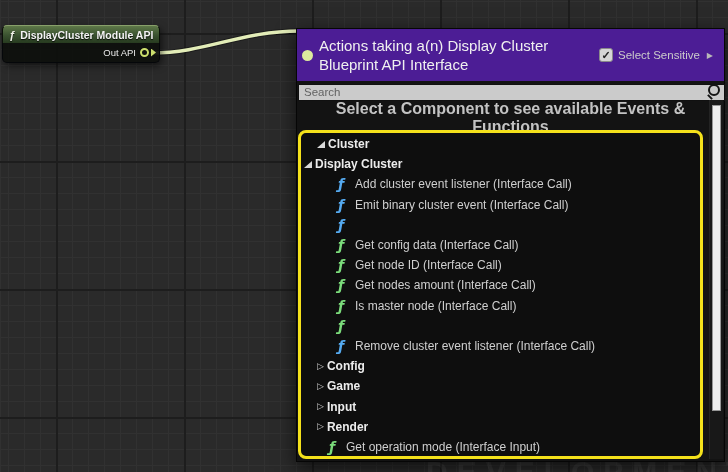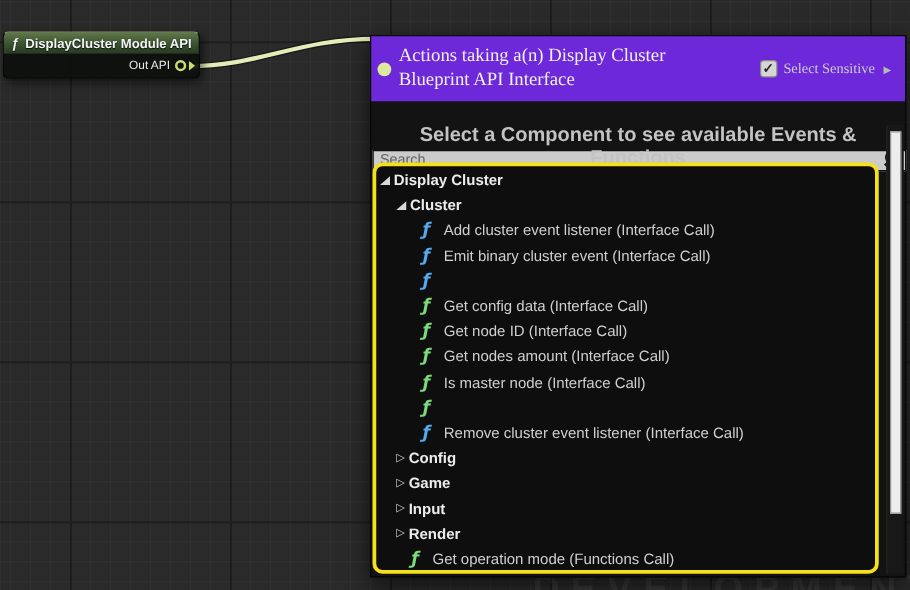--- a/index.html
+++ b/index.html
@@ -73,22 +73,21 @@
   }
 
   
   .context-menu {
     position: absolute; left: 296px; top: 28px; width: 429px; height: 434px;
     background: #131313; border: 1px solid #060606; z-index: 4;
     box-shadow: 0 6px 18px rgba(0,0,0,0.65);
   }
   .menu-header {
     position: absolute; left: 0; top: 0; width: 100%; height: 52px;
-    background: #6d28d9;
-    font-family: Liberation Serif, serif;
+    background: #4c1d95;
   }
   .title-bullet {
     position: absolute; left: 5px; top: 21px;
     width: 11px; height: 11px; border-radius: 50%; background: #dcea9e;
   }
   .menu-title {
     position: absolute; left: 22px; top: 7px; width: 272px;
     font-size: 15px; line-height: 19px; color: #f0f0f0;
   }
   .ctx-block {
@@ -97,21 +96,21 @@
   }
   .ctx-checkbox {
     width: 14px; height: 14px; background: #d6d6d6; border-radius: 3px;
     border: 1px solid #8a8a8a;
     display: flex; align-items: center; justify-content: center;
     font-size: 11px; font-weight: bold; color: #262626; line-height: 1;
   }
   .ctx-label { font-size: 11.5px; color: #cbcbcb; white-space: nowrap; }
   .ctx-arrow { font-size: 8px; color: #b8b8b8; margin-left: 2px; }
 
-  .search-wrap { position: absolute; left: 1px; top: 53px; width: 427px; height: 17px; margin-top: 36px; }
+  .search-wrap { position: absolute; left: 1px; top: 53px; width: 427px; height: 17px; }
   .search-input {
     width: 100%; height: 100%;
     background: #cbcbcb; border: 1px solid #101010;
     font-family: "Liberation Sans", sans-serif;
     font-size: 11.5px; color: #333; padding: 0 22px 0 5px; outline: none;
   }
   .search-input::placeholder { color: #636363; opacity: 1; }
   .search-icon { position: absolute; right: 4px; top: 1px; width: 15px; height: 15px; }
   .search-icon::before {
     content: ""; position: absolute; right: 1px; top: 1px;
@@ -201,28 +200,28 @@
 
   <div class="search-wrap">
     <input class="search-input" type="text" placeholder="Search" style="">
     <span class="search-icon"></span>
   </div>
 
   <div class="component-hint">Select a Component to see available Events &amp; Functions</div>
 
   <div class="highlight-box">
     <div class="tree-list">
+        <div class="tree-row lvl1">
+          <span class="exp-open"></span>
+          <span class="tree-label cat">Cluster</span>
+        </div>
         <div class="tree-row lvl0">
           <span class="exp-open"></span>
           <span class="tree-label cat">Display Cluster</span>
         </div>
-        <div class="tree-row lvl1">
-          <span class="exp-open"></span>
-          <span class="tree-label cat">Cluster</span>
-        </div>
         <div class="tree-row lvl3">
           <span class="fn-icon impure">ƒ</span>
           <span class="tree-label">Add cluster event listener (Interface Call)</span>
         </div>
         <div class="tree-row lvl3">
           <span class="fn-icon impure">ƒ</span>
           <span class="tree-label">Emit binary cluster event (Interface Call)</span>
         </div>
         <div class="tree-row lvl3">
           <span class="fn-icon impure">ƒ</span>
@@ -261,21 +260,21 @@
         <div class="tree-row lvl1">
           <span class="exp-closed">▷</span>
           <span class="tree-label cat">Input</span>
         </div>
         <div class="tree-row lvl1">
           <span class="exp-closed">▷</span>
           <span class="tree-label cat">Render</span>
         </div>
         <div class="tree-row lvl2">
           <span class="fn-icon pure">ƒ</span>
-          <span class="tree-label">Get operation mode (Functions Call)</span>
+          <span class="tree-label">Get operation mode (Interface Input)</span>
         </div>
       </div>
   </div>
 
   <div class="scroll-track">
     <div class="scroll-thumb"></div>
   </div>
 </div>
 
 </body></html>

